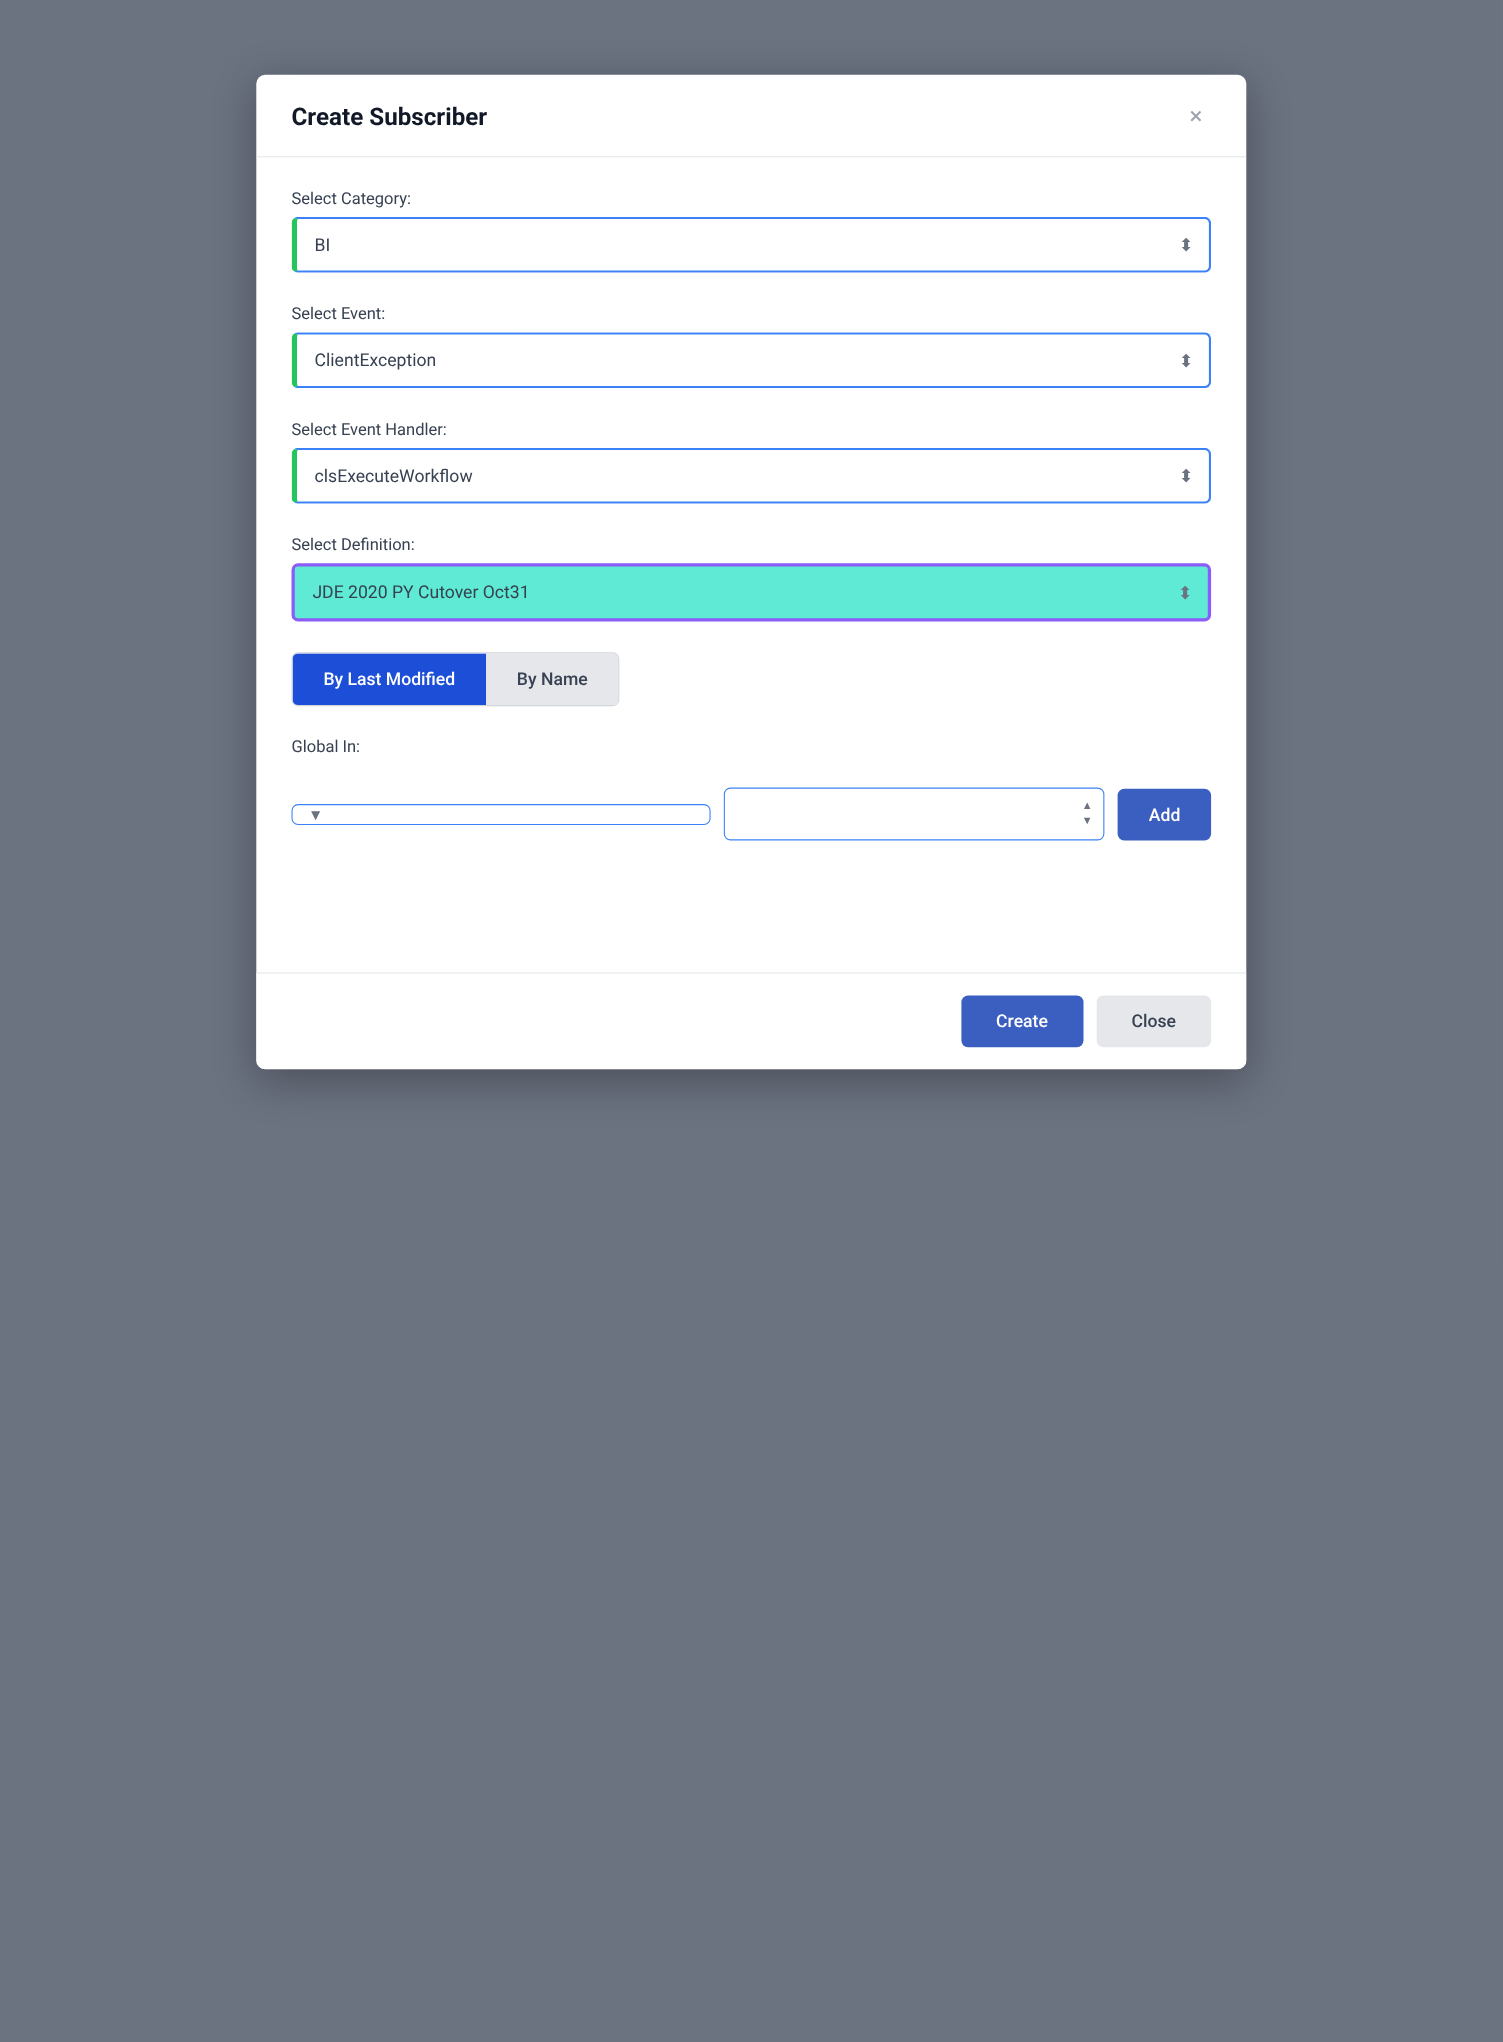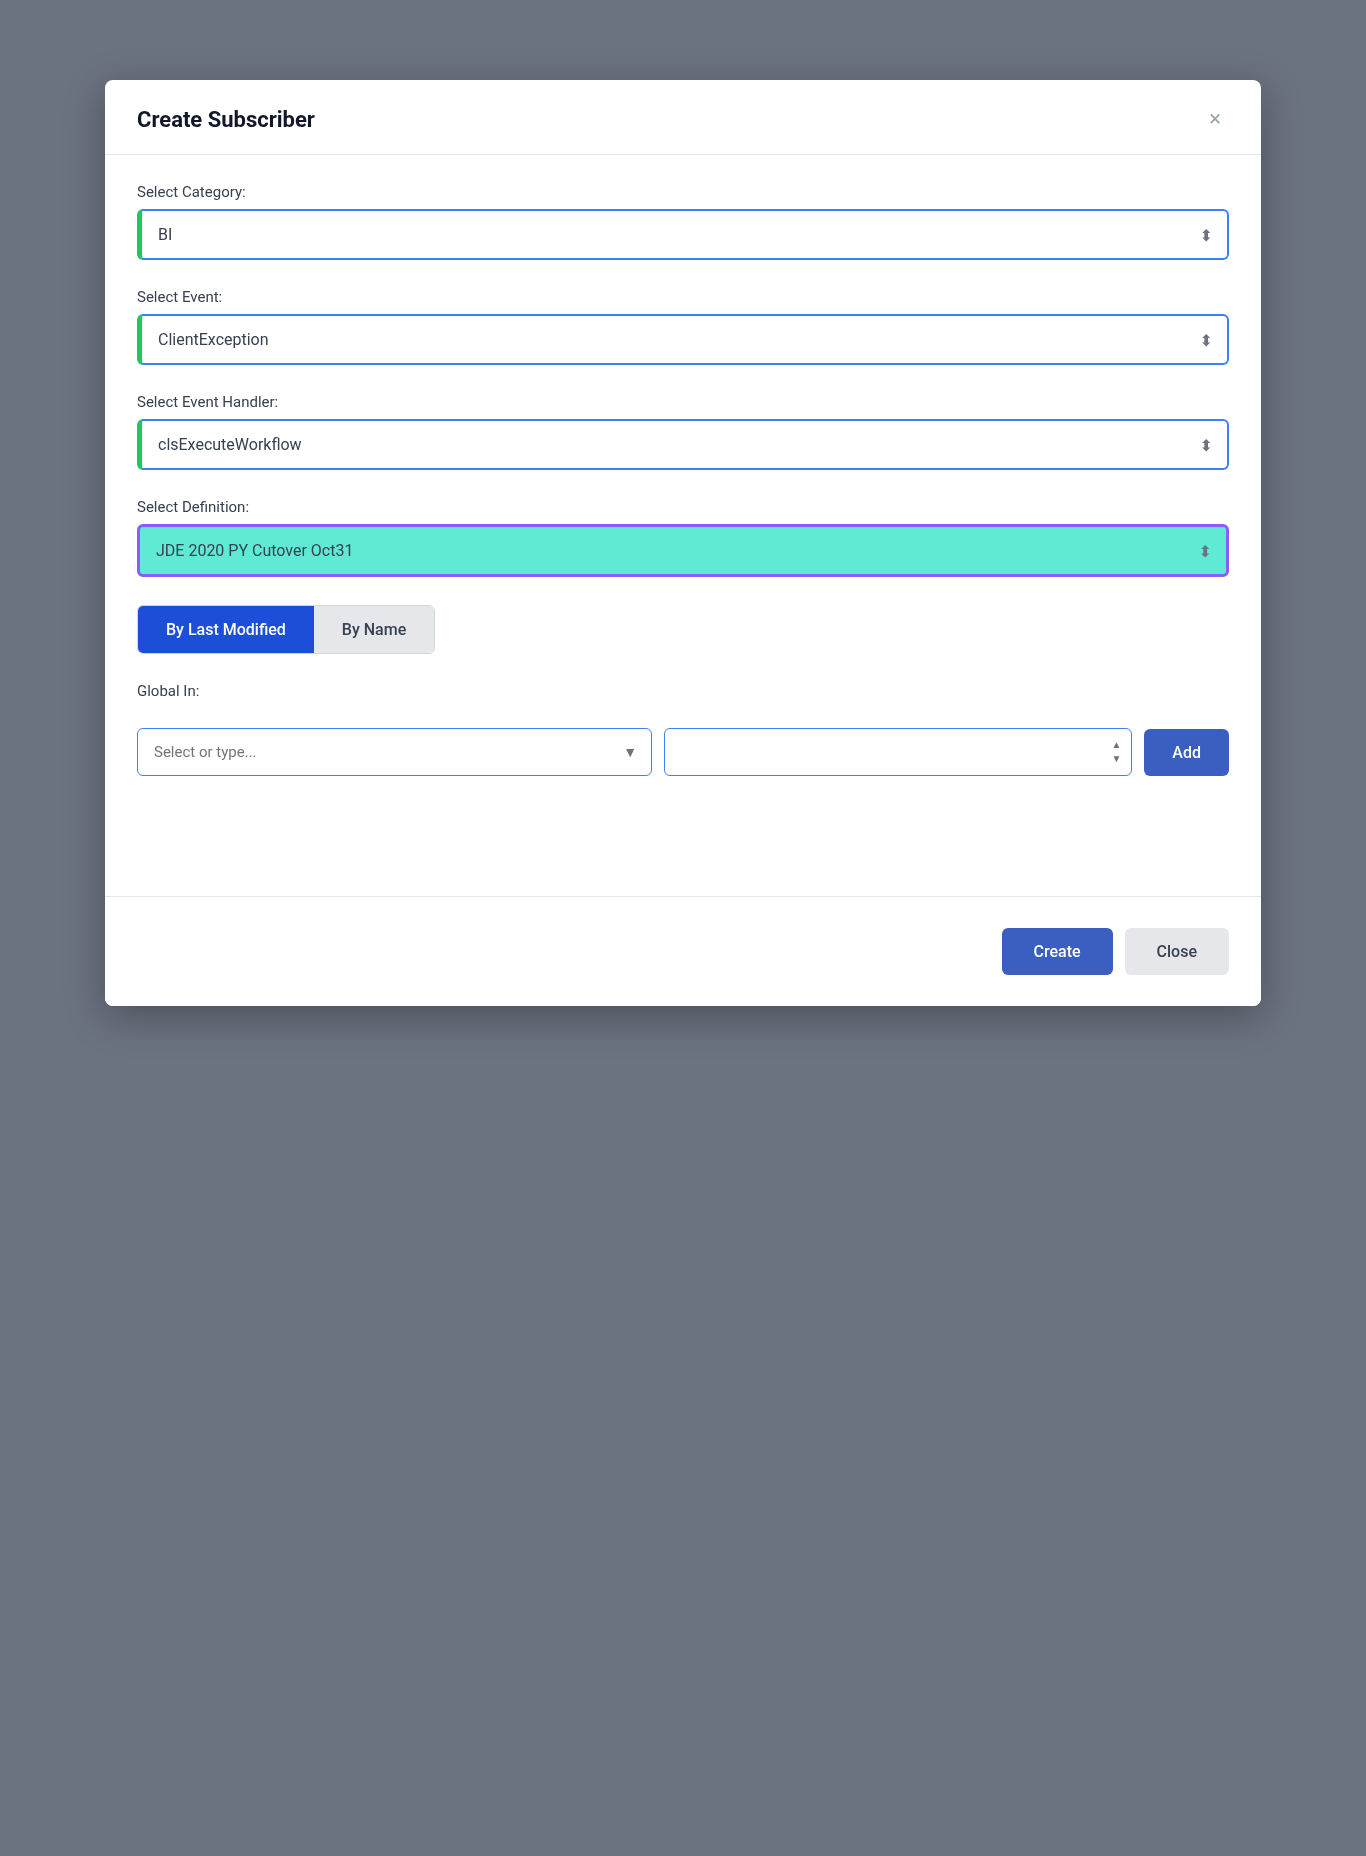--- a/index.html
+++ b/index.html
@@ -13,22 +13,22 @@
       background: #6b7280;
       display: flex;
       justify-content: center;
       align-items: flex-start;
       min-height: 1856px;
       padding: 20px;
     }
 
     .modal-backdrop {
       position: relative;
-      width: 1156px;
-      margin: 60px auto;
+      width: 900px;
+      margin: 48px auto;
     }
 
     .modal {
       background: #ffffff;
       border-radius: 8px;
       box-shadow: 0 10px 40px rgba(0,0,0,0.3);
       overflow: hidden;
     }
 
     .modal-header {
@@ -255,21 +255,21 @@
       border: none;
       border-radius: 6px;
       padding: 14px 28px;
       font-size: 16px;
       font-weight: 500;
       cursor: pointer;
     }
 
     .modal-footer {
       border-top: 1px solid #e5e7eb;
-      padding: 31px 32px;
+      padding: 20px 32px;
       display: flex;
       justify-content: flex-end;
       gap: 12px;
       background: #fff;
     }
 
     .create-btn {
       background: #3b5fc0;
       color: #fff;
       border: none;
@@ -362,21 +362,20 @@
         </div>
       </div>
 
       <div class="execute-row">
         <span class="execute-label">Global In:</span>
       </div>
 
 
       <div class="input-row">
         <div class="select-type-wrapper">
-          <input type="text" placeholder="Select or type..." style="">
           <button class="dropdown-arrow-btn">▼</button>
         </div>
         <div class="spinner-wrapper">
           <input type="text" value="" style="">
           <div class="spinner-arrows">
             <span>▲</span>
             <span>▼</span>
           </div>
         </div>
         <button class="add-btn">Add</button>

